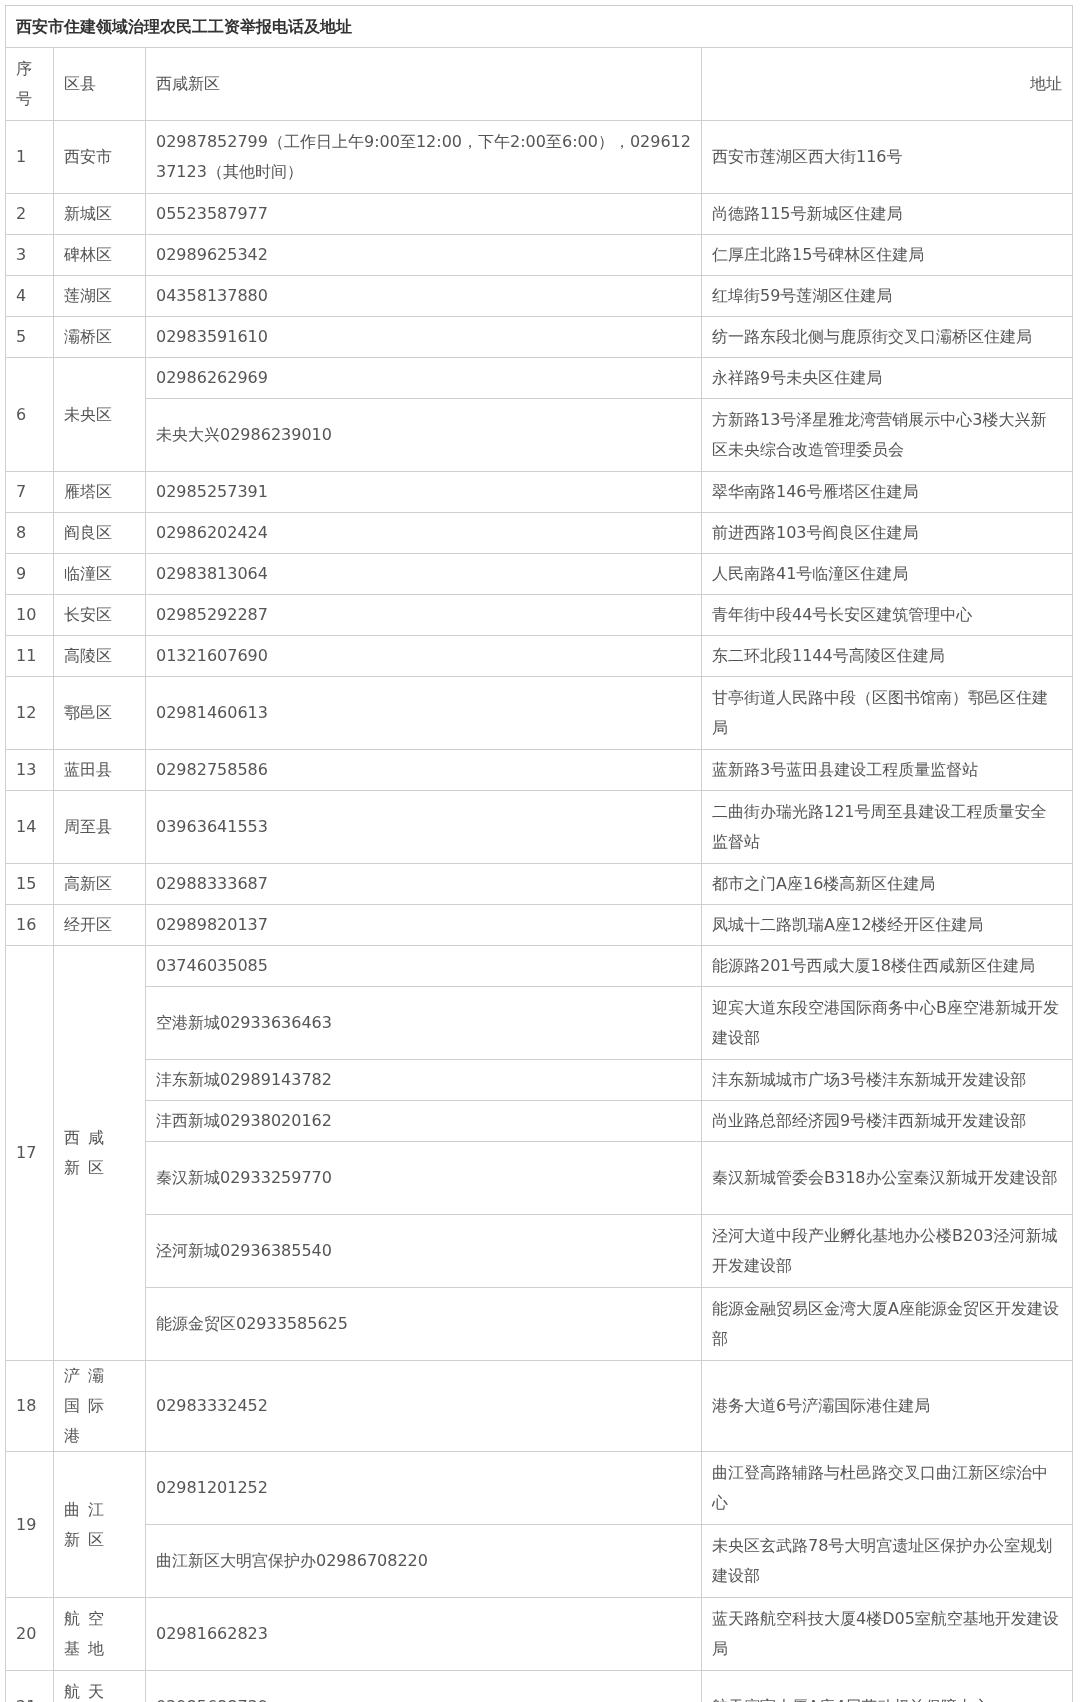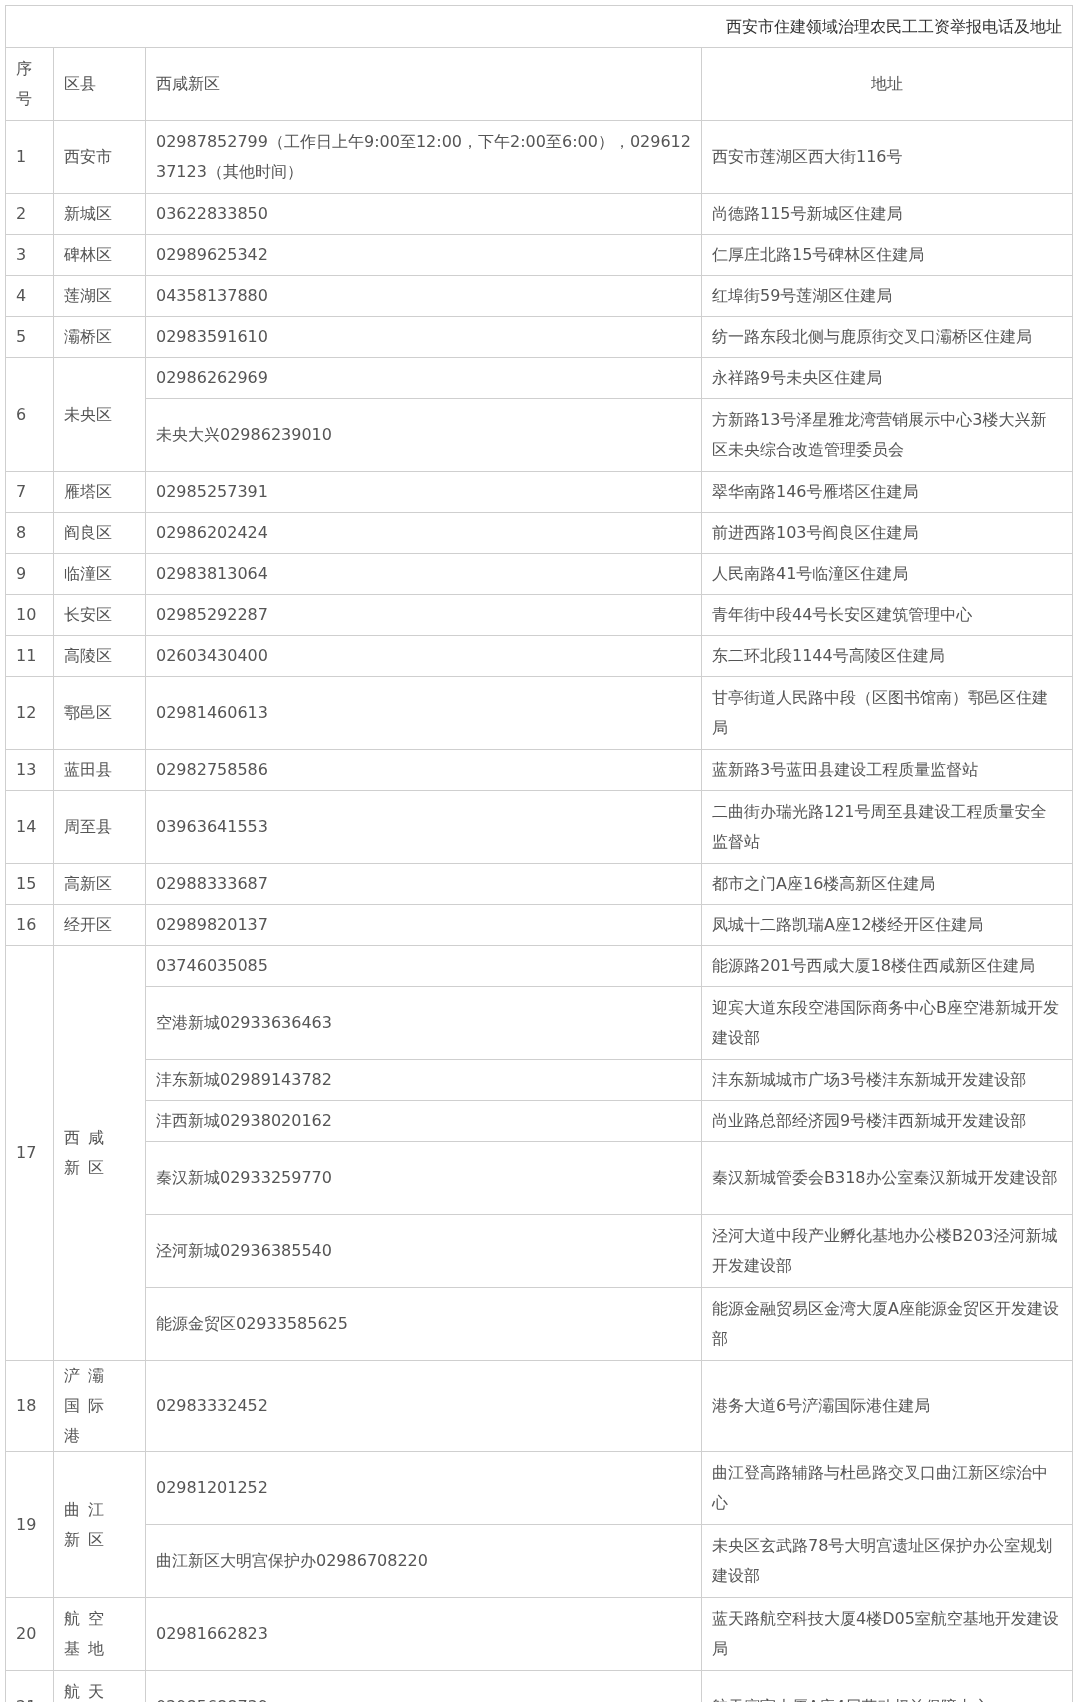--- a/index.html
+++ b/index.html
@@ -2,24 +2,24 @@
 <html><head>
 <meta charset="utf-8">
 <style>
   html, body { margin: 0; padding: 0; background: #ffffff; }
   body { width: 1080px; height: 1702px; position: relative; overflow: hidden;
          font-family: "DejaVu Sans", "Liberation Sans", sans-serif; color: #555555; }
   table.main { position: absolute; left: 5px; top: 5px; width: 1067px; border-collapse: collapse;
                table-layout: fixed; font-size: 16px; }
   table.main td { border: 1px solid #cfcfcf; padding: 0 10px; vertical-align: middle;
                   line-height: 30px; word-break: break-all; }
-  td.title { text-align: right; font-weight: normal; color: #333333; font-size: 16px; height: 41px; border-bottom: 2px solid #d6d6d6; }
+  td.title { text-align: left; font-weight: bold; color: #333333; font-size: 16px; height: 41px; border-bottom: 2px solid #d6d6d6; }
   td.hdr { height: 72px; }
   td.c-num { text-align: left; padding: 0 4px; }
-  td.c-addr-h { text-align: center; }
+  td.c-addr-h { text-align: right; }
   td.spaced { letter-spacing: 8px; }
   tr.s td { height: 40px; }
   tr.t td { height: 72px; }
 </style>
 </head>
 <body>
 
 <table class="main">
   <colgroup>
     <col style="width:48px">
@@ -39,21 +39,21 @@
     </tr>
   <tr class="t">
         <td class="c-num" rowspan="1">1</td>
         <td rowspan="1">西安市</td>
         <td>02987852799（工作日上午9:00至12:00，下午2:00至6:00），02961237123（其他时间）</td>
         <td>西安市莲湖区西大街116号</td>
       </tr>
       <tr class="s">
         <td class="c-num" rowspan="1">2</td>
         <td rowspan="1">新城区</td>
-        <td>03622833850</td>
+        <td>05523587977</td>
         <td>尚德路115号新城区住建局</td>
       </tr>
       <tr class="s">
         <td class="c-num" rowspan="1">3</td>
         <td rowspan="1">碑林区</td>
         <td>02989625342</td>
         <td>仁厚庄北路15号碑林区住建局</td>
       </tr>
       <tr class="s">
         <td class="c-num" rowspan="1">4</td>
@@ -97,21 +97,21 @@
       </tr>
       <tr class="s">
         <td class="c-num" rowspan="1">10</td>
         <td rowspan="1">长安区</td>
         <td>02985292287</td>
         <td>青年街中段44号长安区建筑管理中心</td>
       </tr>
       <tr class="s">
         <td class="c-num" rowspan="1">11</td>
         <td rowspan="1">高陵区</td>
-        <td>02603430400</td>
+        <td>01321607690</td>
         <td>东二环北段1144号高陵区住建局</td>
       </tr>
       <tr class="t">
         <td class="c-num" rowspan="1">12</td>
         <td rowspan="1">鄠邑区</td>
         <td>02981460613</td>
         <td>甘亭街道人民路中段（区图书馆南）鄠邑区住建局</td>
       </tr>
       <tr class="s">
         <td class="c-num" rowspan="1">13</td>

